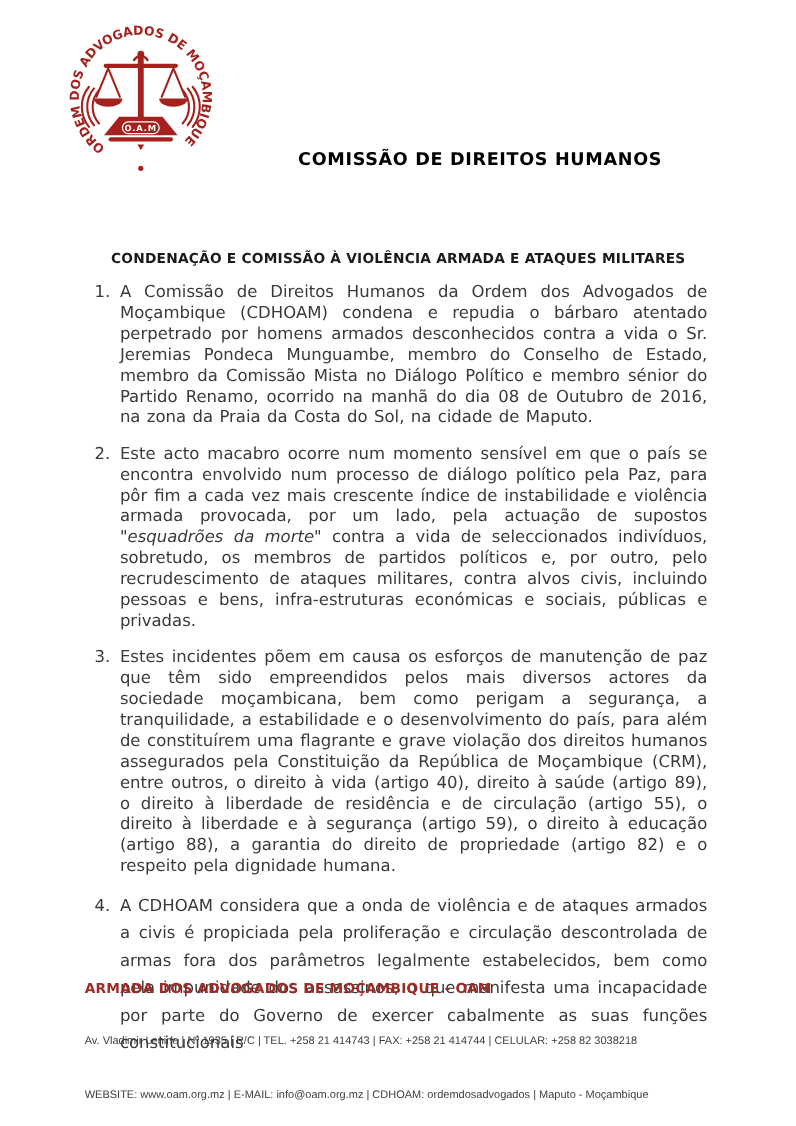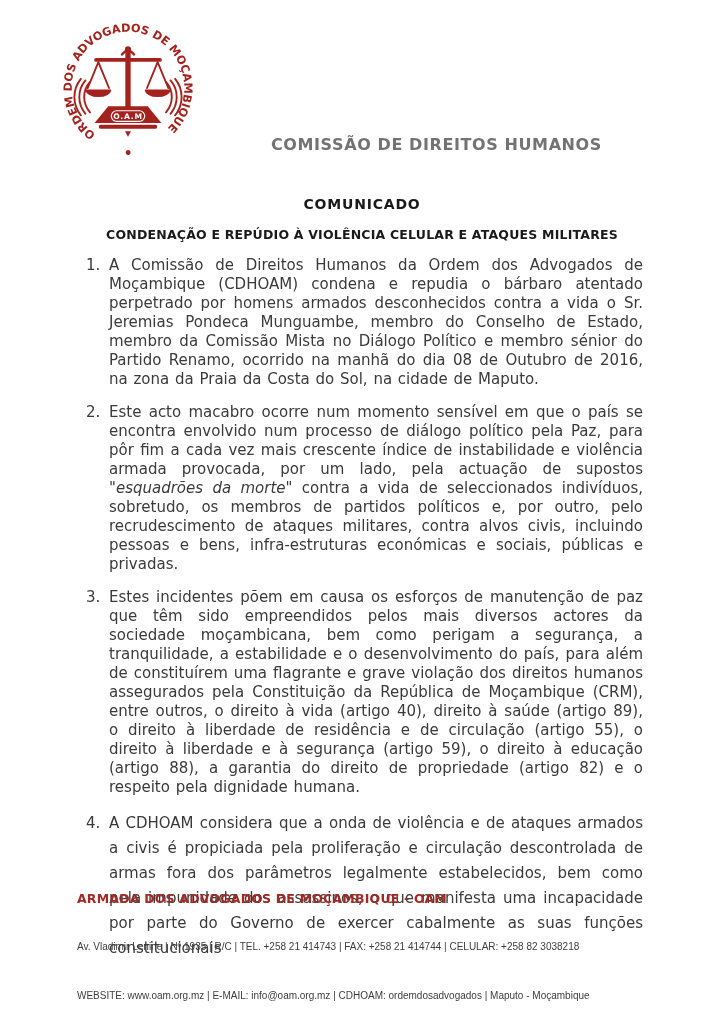--- a/index.html
+++ b/index.html
@@ -43,21 +43,21 @@
   }
 
   
   .commission {
     position: absolute;
     left: 271px;
     top: 135px;
     font-size: 16px;
     font-weight: bold;
     letter-spacing: 0.6px;
-    color: #737373;
+    color: #000000;
     white-space: nowrap;
   }
   .doc-title {
     position: absolute;
     left: 0; right: 0;
     top: 196px;
     text-align: center;
     font-size: 14px;
     font-weight: bold;
     letter-spacing: 0.8px;
@@ -163,22 +163,21 @@
         <path d="M162,88 a38,38 0 0 1 0,48" stroke-width="2.5"></path>
       </g>
 
       <rect x="78" y="130" width="44" height="14" rx="7" fill="#A4221E" stroke="#ffffff" stroke-width="1.5"></rect>
       <text x="100" y="140.5" text-anchor="middle" class="oam-label">O.A.M</text>
     </svg>
   </div>
 
   <div class="commission">COMISSÃO DE DIREITOS HUMANOS</div>
 
-  <div class="doc-title">COMUNICADO</div>
-  <div class="doc-subtitle">CONDENAÇÃO E REPÚDIO À VIOLÊNCIA CELULAR E ATAQUES MILITARES</div>
+  <div class="doc-subtitle">CONDENAÇÃO E COMISSÃO À VIOLÊNCIA ARMADA E ATAQUES MILITARES</div>
 
   <div class="body-list">
 
     <div class="para">
       <span class="num">1.</span>
       <span class="ptext">A Comissão de Direitos Humanos da Ordem dos Advogados de Moçambique (CDHOAM) condena e repudia o bárbaro atentado perpetrado por homens armados desconhecidos contra a vida o Sr. Jeremias Pondeca Munguambe, membro do Conselho de Estado, membro da Comissão Mista no Diálogo Político e membro sénior do Partido Renamo, ocorrido na manhã do dia 08 de Outubro de 2016, na zona da Praia da Costa do Sol, na cidade de Maputo.</span>
     </div>
 
     <div class="para">
       <span class="num">2.</span>

